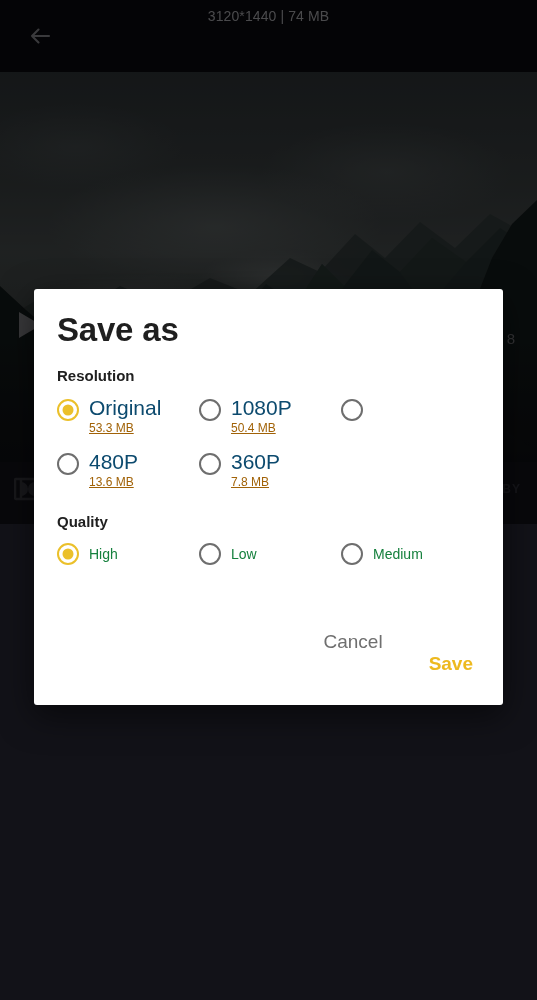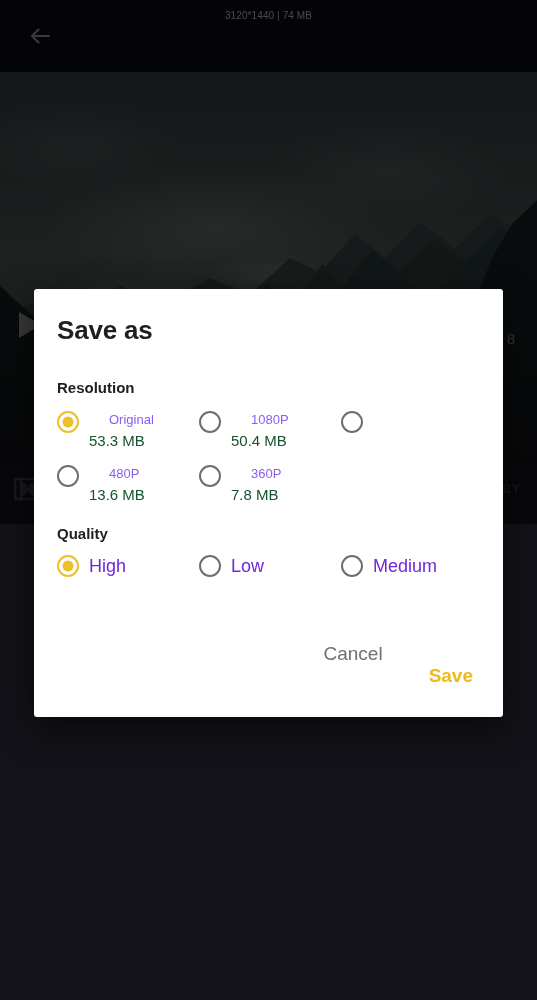--- a/index.html
+++ b/index.html
@@ -40,21 +40,21 @@
     align-items: center;
     justify-content: center;
   }
   .back-btn svg { display: block; }
   .topbar-title {
     position: absolute;
     left: 0; top: 4px;
     width: 537px;
     text-align: center;
     color: #b9b9b9;
-    font-size: 10px;
+    font-size: 14px;
     letter-spacing: 0.1px;
     line-height: 24px;
   }
 
   
   .video-area {
     position: absolute;
     left: 0; top: 72px;
     width: 537px;
     height: 390px;
@@ -162,25 +162,25 @@
     border-radius: 3px;
     box-shadow: 0 10px 34px rgba(0,0,0,0.55);
     z-index: 10;
     padding: 0;
     box-sizing: border-box;
   }
   .dialog-inner {
     padding: 26px 23px 14px 23px;
   }
   .dialog-title {
-    font-size: 26px;
+    font-size: 33px;
     font-weight: bold;
     color: #1f1f1f;
     letter-spacing: -0.2px;
-    margin: 0 0 32px 0;
+    margin: 0 0 20px 0;
     line-height: 30px;
   }
   .section-label {
     font-size: 15px;
     font-weight: bold;
     color: #202020;
     margin: 0 0 10px 0;
     line-height: 22px;
   }
 
@@ -220,38 +220,38 @@
     width: 11px; height: 11px;
     border-radius: 50%;
     background: #EBC02A;
   }
   .radio-texts {
     display: flex;
     flex-direction: column;
     line-height: 21px;
   }
   .radio-label {
-    font-size: 13px;
-    color: #8b5cf6;
-    margin-left: 20px;
+    font-size: 21px;
+    color: #0c4a6e;
   }
   .radio-sub {
-    font-size: 15px;
-    color: #14532d;
+    font-size: 12px;
+    color: #a16207;
+    text-decoration: underline;
   }
 
   .quality-block { margin-top: 18px; }
   .quality-row {
     display: grid;
     grid-template-columns: 142px 142px 142px;
     align-items: center;
   }
   .quality-label {
-    font-size: 18px;
-    color: #6d28d9;
+    font-size: 14px;
+    color: #15803d;
   }
 
   .dialog-actions {
     display: flex;
     justify-content: flex-end;
     align-items: center;
     gap: 42px;
     padding: 26px 28px 26px 16px;
   }
   .btn-text {

